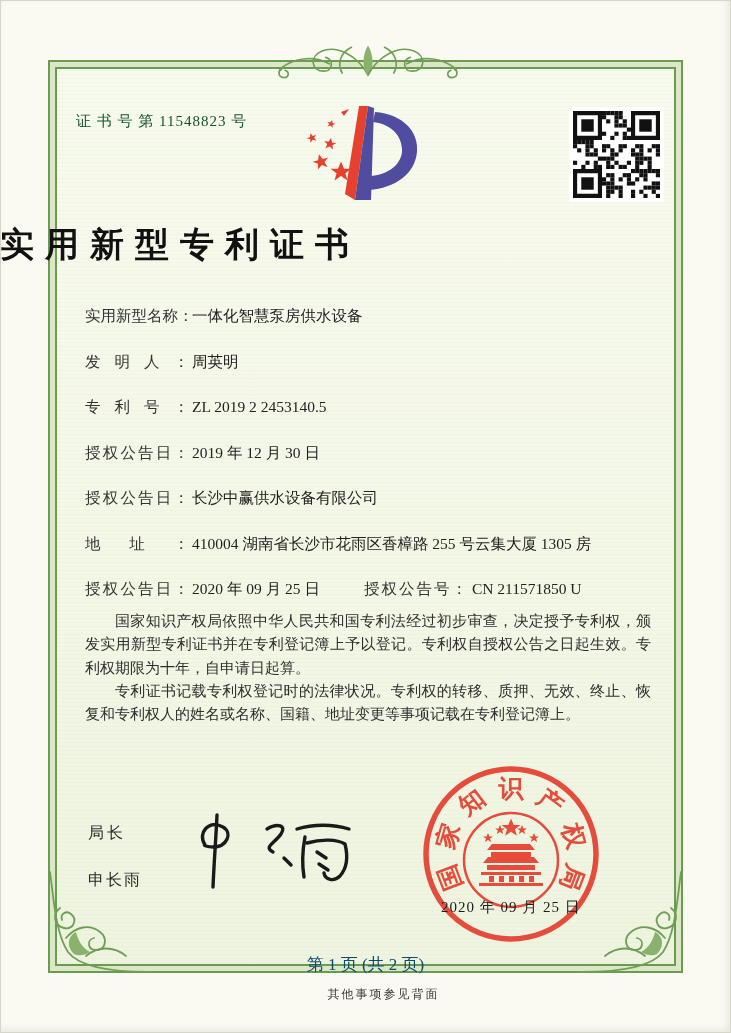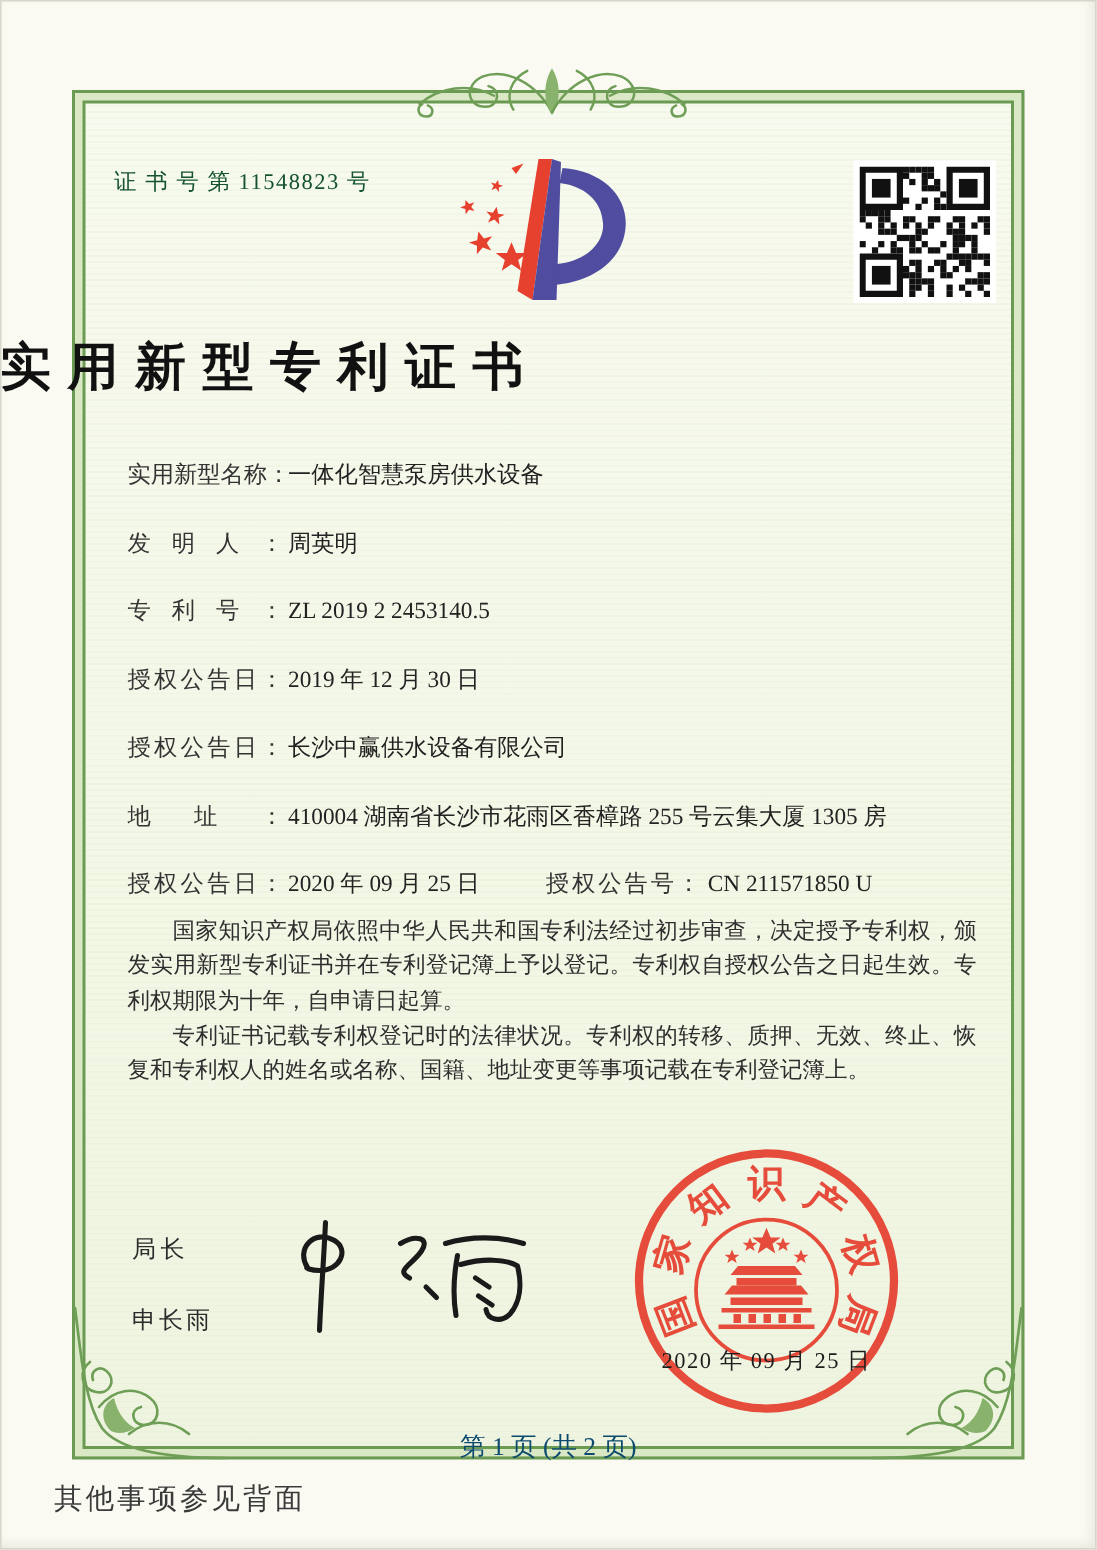--- a/index.html
+++ b/index.html
@@ -33,21 +33,21 @@
   .paras{position:absolute;left:85px;top:610px;width:566px;font-size:15px;line-height:23.3px;text-align:justify;color:#2e2e2e;}
   .paras p{margin:0;text-indent:2em;}
   .signer-title{position:absolute;left:88px;top:811px;font-size:16px;letter-spacing:3px;margin-top:12px;}
   .signer-name{position:absolute;left:88px;top:870px;font-size:16px;letter-spacing:2px;}
   .signature{position:absolute;left:185px;top:803px;width:190px;height:96px;}
   .signature svg{width:100%;height:100%;}
   .seal{position:absolute;left:420px;top:763px;width:182px;height:182px;opacity:.93;}
   .seal svg{width:100%;height:100%;}
   .seal-date{position:absolute;left:441px;top:898px;font-size:15px;color:#1d1d1d;letter-spacing:1px;z-index:5;}
   .page-info{position:absolute;left:0;right:0;top:941px;text-align:center;font-size:17px;color:#0c4a6e;margin-top:12px;}
-  .back-note{position:absolute;left:0;right:0;top:986px;text-align:left;font-size:19px;color:#3a3a3a;letter-spacing:2px;padding-left:36px;}
+  .back-note{position:absolute;left:0;right:0;top:986px;text-align:center;font-size:12px;color:#3a3a3a;letter-spacing:2px;padding-left:36px;}
   .flourish{position:absolute;pointer-events:none;}
   .flourish svg{width:100%;height:100%;}
   .top-f{left:276px;top:34px;width:184px;height:56px;}
   .corner{width:110px;height:108px;top:868px;}
   .corner.left{left:46px;}
   .corner.right{right:46px;transform:scaleX(-1);}
   .orn{stroke:#6f9e56;stroke-width:1.8;fill:none;stroke-linecap:round;}
   .orn-fill{fill:#89b36c;stroke:none;}
 </style>
 </head>

